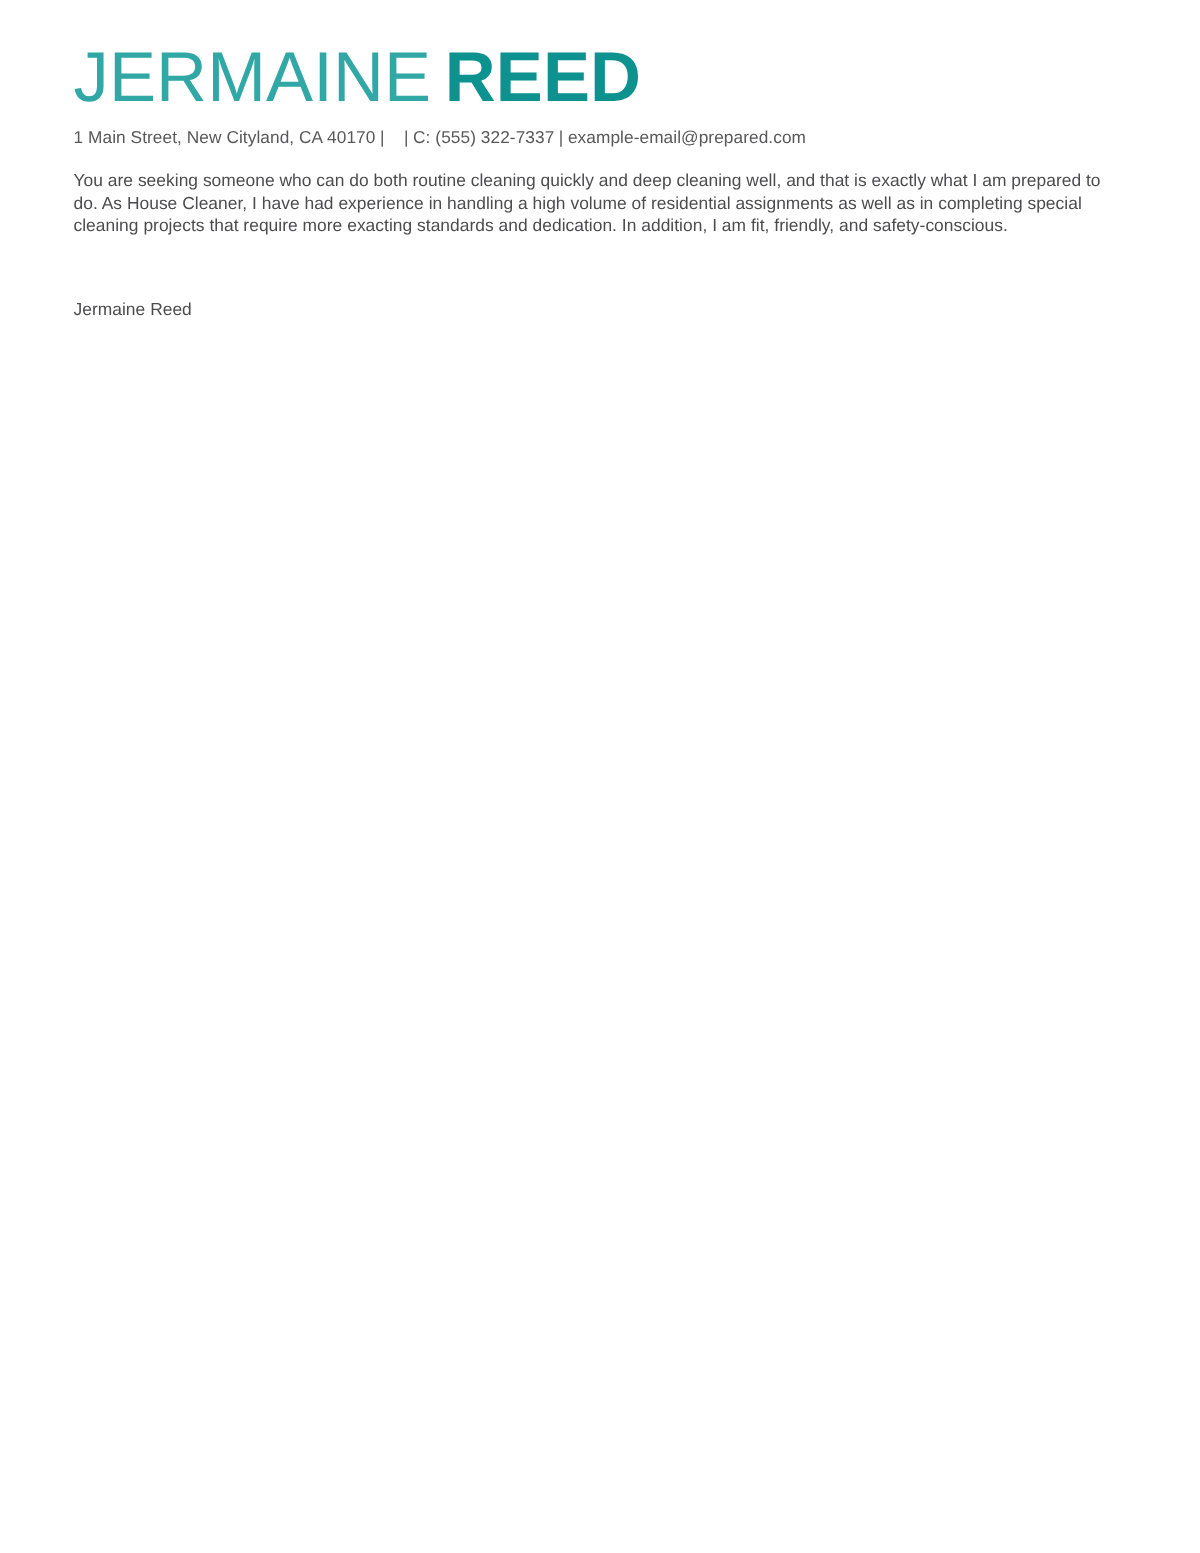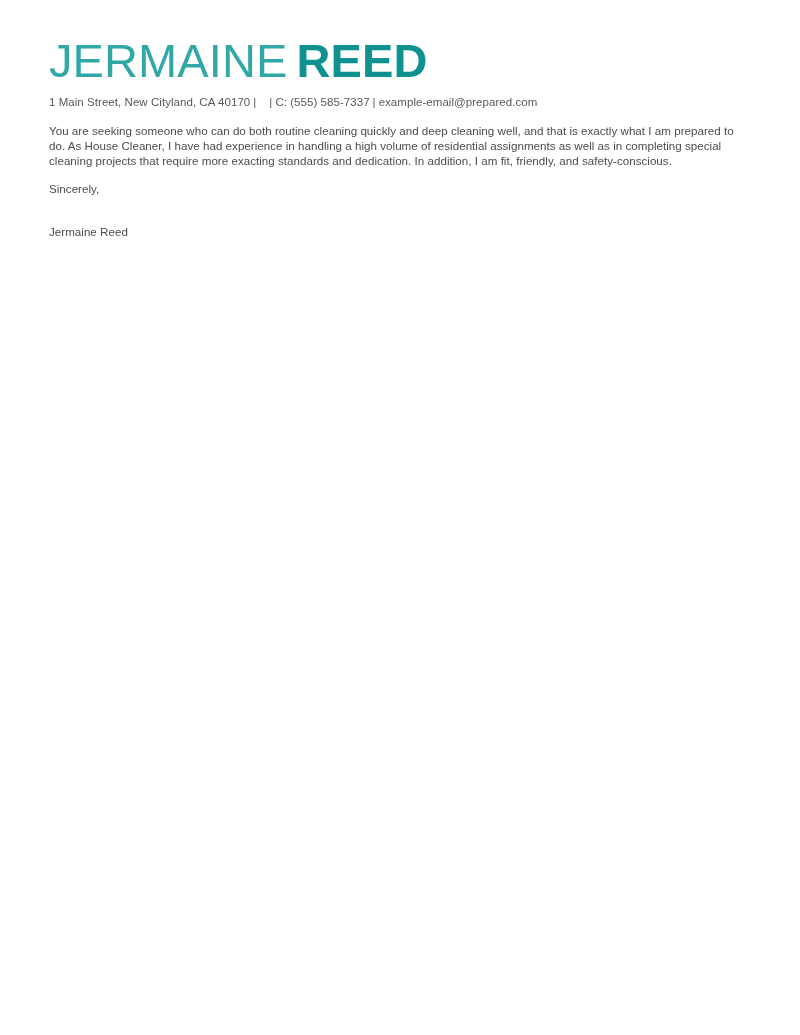--- a/index.html
+++ b/index.html
@@ -18,21 +18,21 @@
     width: 800px;
     height: 1035px;
     background: #ffffff;
     overflow: hidden;
     box-sizing: border-box;
   }
 
   .sheet {
     position: absolute;
     left: 49px;
-    top: 36px;
+    top: 26px;
     width: 702px;
   }
 
   
   .letterhead {
     margin: 0;
     padding: 0;
   }
 
   .name-line {
@@ -109,30 +109,29 @@
 </style>
 </head>
 <body>
 
 <div class="page">
   <div class="sheet">
 
     <header class="letterhead">
       <h1 class="name-line"><span class="name-first">JERMAINE</span><span class="name-last">REED</span></h1>
 
-      <div class="contact-line"><span>1 Main Street, New Cityland, CA 40170</span><span class="contact-sep">|</span><span class="contact-blank"></span><span class="contact-sep">|</span><span>C: (555) 585-7337</span><span class="contact-sep">|</span><span>example-email@prepared.com</span></div>
+      <div class="contact-line"><span>1 Main Street, New Cityland, CA 40170</span><span class="contact-sep">|</span><span class="contact-blank"></span><span class="contact-sep">|</span><span>C: (555) 322-7337</span><span class="contact-sep">|</span><span>example-email@prepared.com</span></div>
     </header>
 
     <section class="letter-body">
 
 
       <p>You are seeking someone who can do both routine cleaning quickly and deep cleaning well, and that is exactly what I am prepared to do. As House Cleaner, I have had experience in handling a high volume of residential assignments as well as in completing special cleaning projects that require more exacting standards and dedication. In addition, I am fit, friendly, and safety-conscious.</p>
 
 
-      <p class="closing">Sincerely,</p>
 
       <div class="signature-gap"></div>
 
       <p class="signature-name">Jermaine Reed</p>
     </section>
 
   </div>
 </div>
 
 </body></html>

